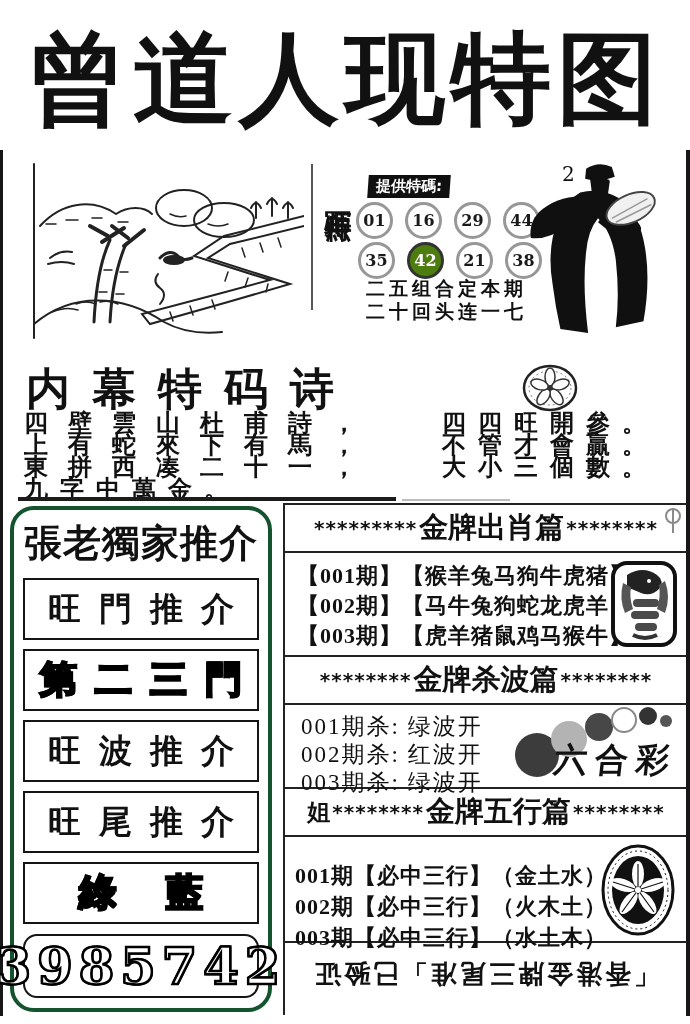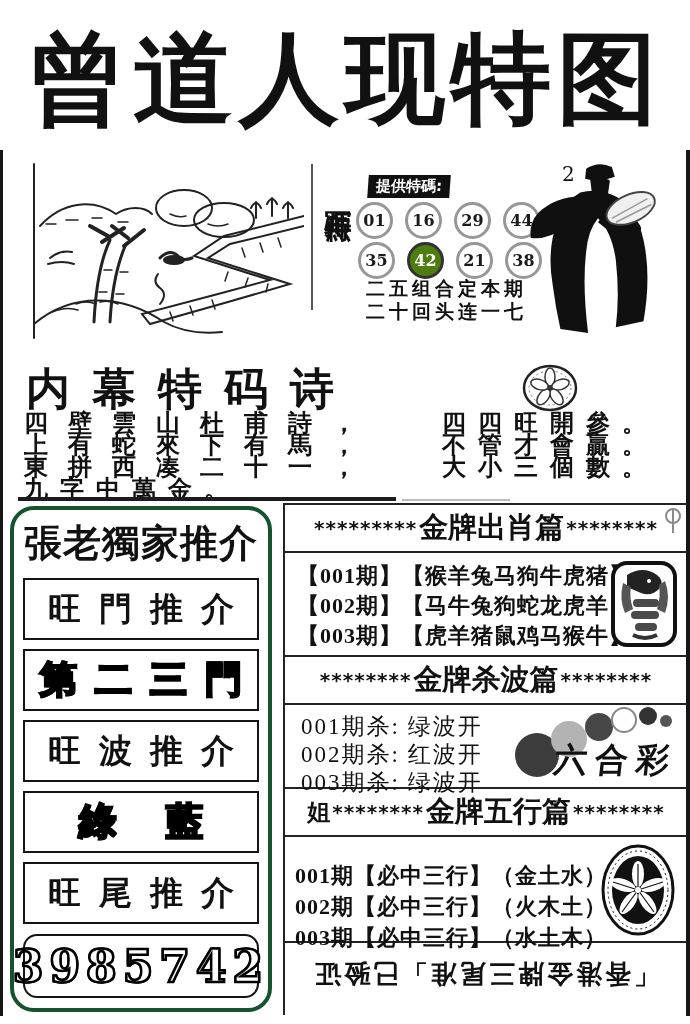--- a/index.html
+++ b/index.html
@@ -53,21 +53,21 @@
     font-weight:900;font-size:38px;letter-spacing:1px;white-space:nowrap;}
   .lp-box{height:58px;margin:9px 9px 0 9px;border:2px solid #151515;
     display:flex;align-items:center;justify-content:center;
     font-weight:700;font-size:33px;letter-spacing:18px;text-indent:18px;white-space:nowrap;}
   .lp-box.outline{color:#fff;font-weight:900;font-size:37px;
     -webkit-text-stroke:2.5px #000;
     text-shadow:-1px -1px 0 #000,1px -1px 0 #000,-1px 1px 0 #000,1px 1px 0 #000;}
   .lp-box.wide{letter-spacing:50px;text-indent:50px;}
   .lp-number{height:60px;margin:10px 9px 0 9px;border:2px solid #151515;border-radius:14px;
     display:flex;align-items:center;justify-content:center;
-    font-family:"DejaVu Serif",serif;font-weight:900;font-size:44px;letter-spacing:6px;
+    font-family:"DejaVu Serif",serif;font-weight:900;font-size:51px;letter-spacing:6px;
     color:#fff;-webkit-text-stroke:2.5px #000;
     text-shadow:-1px -1px 0 #000,1px -1px 0 #000,-1px 1px 0 #000,1px 1px 0 #000;}
   
   .right-panel{left:283px;top:503px;width:404px;height:512px;
     border-left:2px solid #222;border-top:2px solid #222;box-sizing:border-box;}
   .rp-header{position:relative;height:46px;border-bottom:2px solid #222;
     display:flex;align-items:center;justify-content:center;white-space:nowrap;}
   .rp-header .stars{font-weight:700;font-size:20px;letter-spacing:1px;font-family:"DejaVu Sans",sans-serif;}
   .rp-header .hd{font-family:"DejaVu Sans",sans-serif;font-weight:900;font-size:29px;margin:0 2px;}
   .rp-header .prefix{font-size:23px;font-weight:700;margin-right:2px;}
@@ -189,22 +189,22 @@
   </div>
 </div>
 <div class="abs stray-line"></div>
 <div class="abs stray-line2"></div>
 
 <div class="abs left-panel">
   <div class="lp-header">張老獨家推介</div>
   <div class="lp-box">旺門推介</div>
   <div class="lp-box outline">第二三門</div>
   <div class="lp-box">旺波推介</div>
+  <div class="lp-box">旺尾推介</div>
   <div class="lp-box outline wide">綠藍</div>
-  <div class="lp-box">旺尾推介</div>
   <div class="lp-number">3985742</div>
 </div>
 
 <div class="abs right-panel">
 
   <div class="rp-header">
     <span class="stars">*********</span>
     <span class="hd">金牌出肖篇</span>
     <span class="stars">********</span>
     <span class="mark-icon">

